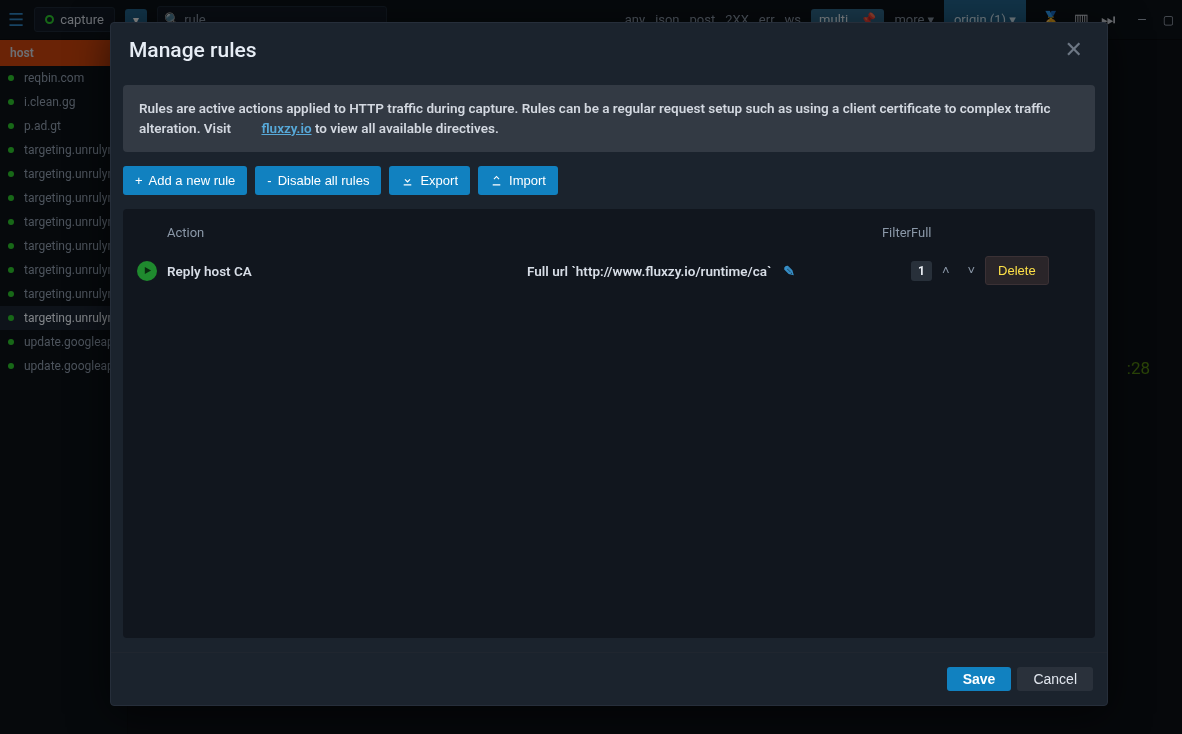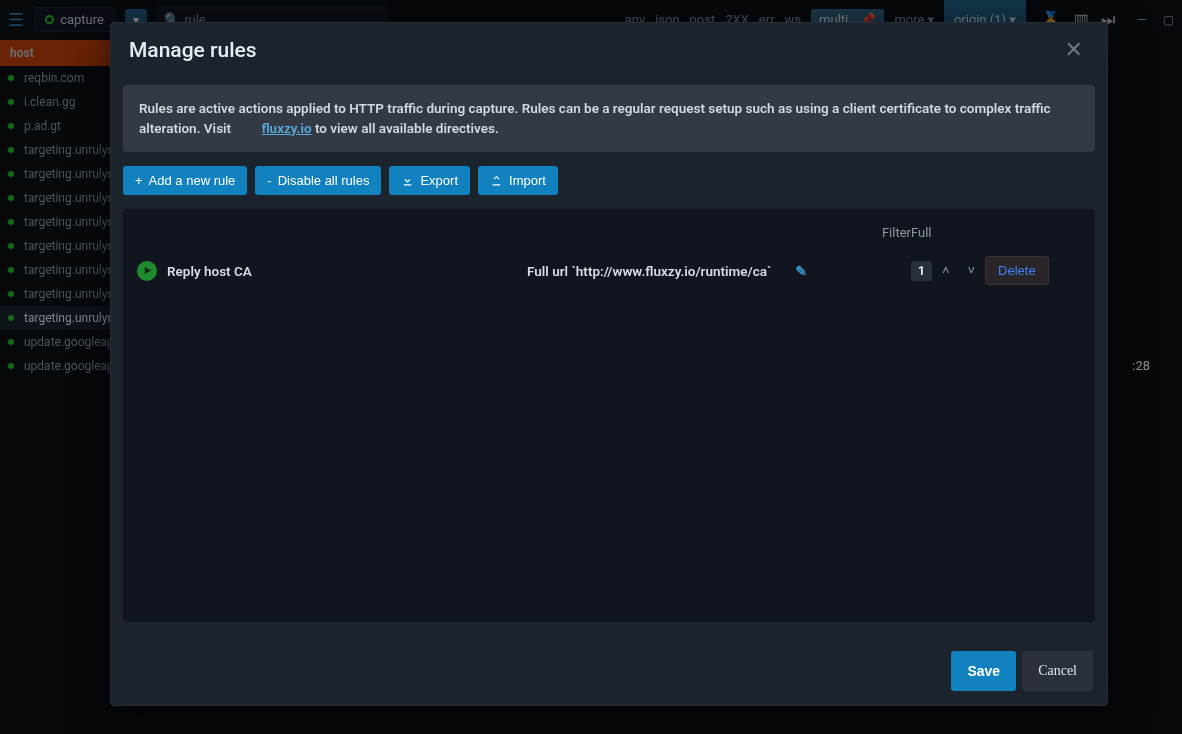--- a/index.html
+++ b/index.html
@@ -63,21 +63,21 @@
   .hosthead{background:#c2410c;padding:6px 10px;color:var(--text);font-weight:600;font-size:12px;}
   .hostlist div{
     display:flex;align-items:center;gap:10px;
     padding:5px 8px;color:var(--text-dim);font-size:12px;
     white-space:nowrap;overflow:hidden;
   }
   .hostlist .b{width:6px;height:6px;border-radius:50%;background:#2bbd2b;flex:0 0 auto;}
   .hostlist .sel{background:#1a2430;color:var(--text-bright);}
   .rightpane{flex:1;position:relative;color:#6d7784;}
   .faint{position:absolute;right:32px;top:240px;width:500px;font-size:13px;color:#6a737f;line-height:1.5;}
-  .faint2{position:absolute;right:32px;top:318px;font-size:13px;color:#ffffff;}
+  .faint2{position:absolute;right:32px;top:318px;font-size:17px;color:#4d7c0f;}
   
   .overlay{position:absolute;inset:0;background:rgba(0,0,0,0.45);}
   .modal{
     position:absolute;left:110px;top:22px;width:998px;height:684px;
     background:var(--panel);border:1px solid #262e3a;border-radius:4px;
     box-shadow:0 8px 40px rgba(0,0,0,0.6);
     display:flex;flex-direction:column;
   }
   .m-head{
     padding:14px 18px 14px;display:flex;align-items:center;
@@ -105,35 +105,35 @@
   .col-filter{flex:1;text-align:right;}
   .col-order{flex:0 0 170px;}
   .rulerow{display:flex;align-items:center;padding:6px 0;}
   .rulerow .play{
     width:20px;height:20px;border-radius:50%;background:#1f8a2e;
     display:flex;align-items:center;justify-content:center;margin-right:10px;
     flex:0 0 auto;color:#0d3513;
   }
   .rulerow .play svg{width:9px;height:9px;fill:#0a2b10;}
   .action-txt{flex:0 0 360px;color:#d7dde6;font-weight:600;font-size:13.5px;}
-  .filter-txt{flex:1;color:#d7dde6;font-weight:600;font-size:13.5px;display:flex;align-items:center;gap:24px;}
+  .filter-txt{flex:1;color:#d7dde6;font-weight:600;font-size:13.5px;display:flex;align-items:center;gap:12px;}
   .pencil{color:#3790c9;font-size:14px;}
   .order-cell{flex:0 0 170px;display:flex;align-items:center;gap:10px;}
   .order-badge{background:#28303a;color:#eaeef4;font-weight:700;font-size:12px;padding:3px 7px;border-radius:3px;}
   .order-ctrl{display:flex;gap:18px;color:#8b98a8;}
   .delete-btn{
-    background:#2a2529;color:#3b82f6;border:1px solid #3b3135;
+    background:#2a2529;color:#fde047;border:1px solid #3b3135;
     padding:6px 12px;border-radius:3px;font-size:13px;cursor:pointer;
   }
   .m-foot{
     padding:14px 14px;display:flex;justify-content:flex-end;gap:6px;
     border-top:1px solid #20262f;
   }
-  .btn-save{background:var(--blue);color:white;border:none;border-radius:3px;padding:12px 16px;font-size:14px;font-weight:600;cursor:pointer;}
-  .btn-cancel{background:#2a313b;color:#e1e6ee;border:none;border-radius:3px;padding:0 16px;font-size:14px;font-weight:500;cursor:pointer;font-family:Liberation Serif, serif;}
+  .btn-save{background:var(--blue);color:white;border:none;border-radius:3px;padding:4px 16px;font-size:14px;font-weight:600;cursor:pointer;}
+  .btn-cancel{background:#2a313b;color:#e1e6ee;border:none;border-radius:3px;padding:0 16px;font-size:14px;font-weight:500;cursor:pointer;}
   svg{display:block;}
 </style>
 </head>
 <body>
 
 <div class="app">
 
   <div class="toolbar">
     <span class="ham">☰</span>
     <div class="cap-btn">
@@ -272,20 +272,21 @@
           <svg width="13" height="13" viewBox="0 0 24 24" fill="white">
               <path d="M12 16V6l-4 4L6.6 8.6 12 3l5.4 5.6L16 10l-4-4v10h0zM5 19h14v2H5z"></path>
             </svg>
         </span>
         <span>Import</span>
       </button>
     </div>
 
     <div class="rules-box">
       <div class="ruleshead">
+        <div class="col-action">Action</div>
         <div class="col-filter">Filter</div>
         <div class="col-order">Full</div>
       </div>
       <div id="rulerows">
           <div class="rulerow">
             <span class="play">
               <svg viewBox="0 0 10 10">
                 <path d="M2 1l7 4-7 4z"></path>
               </svg>
             </span>

